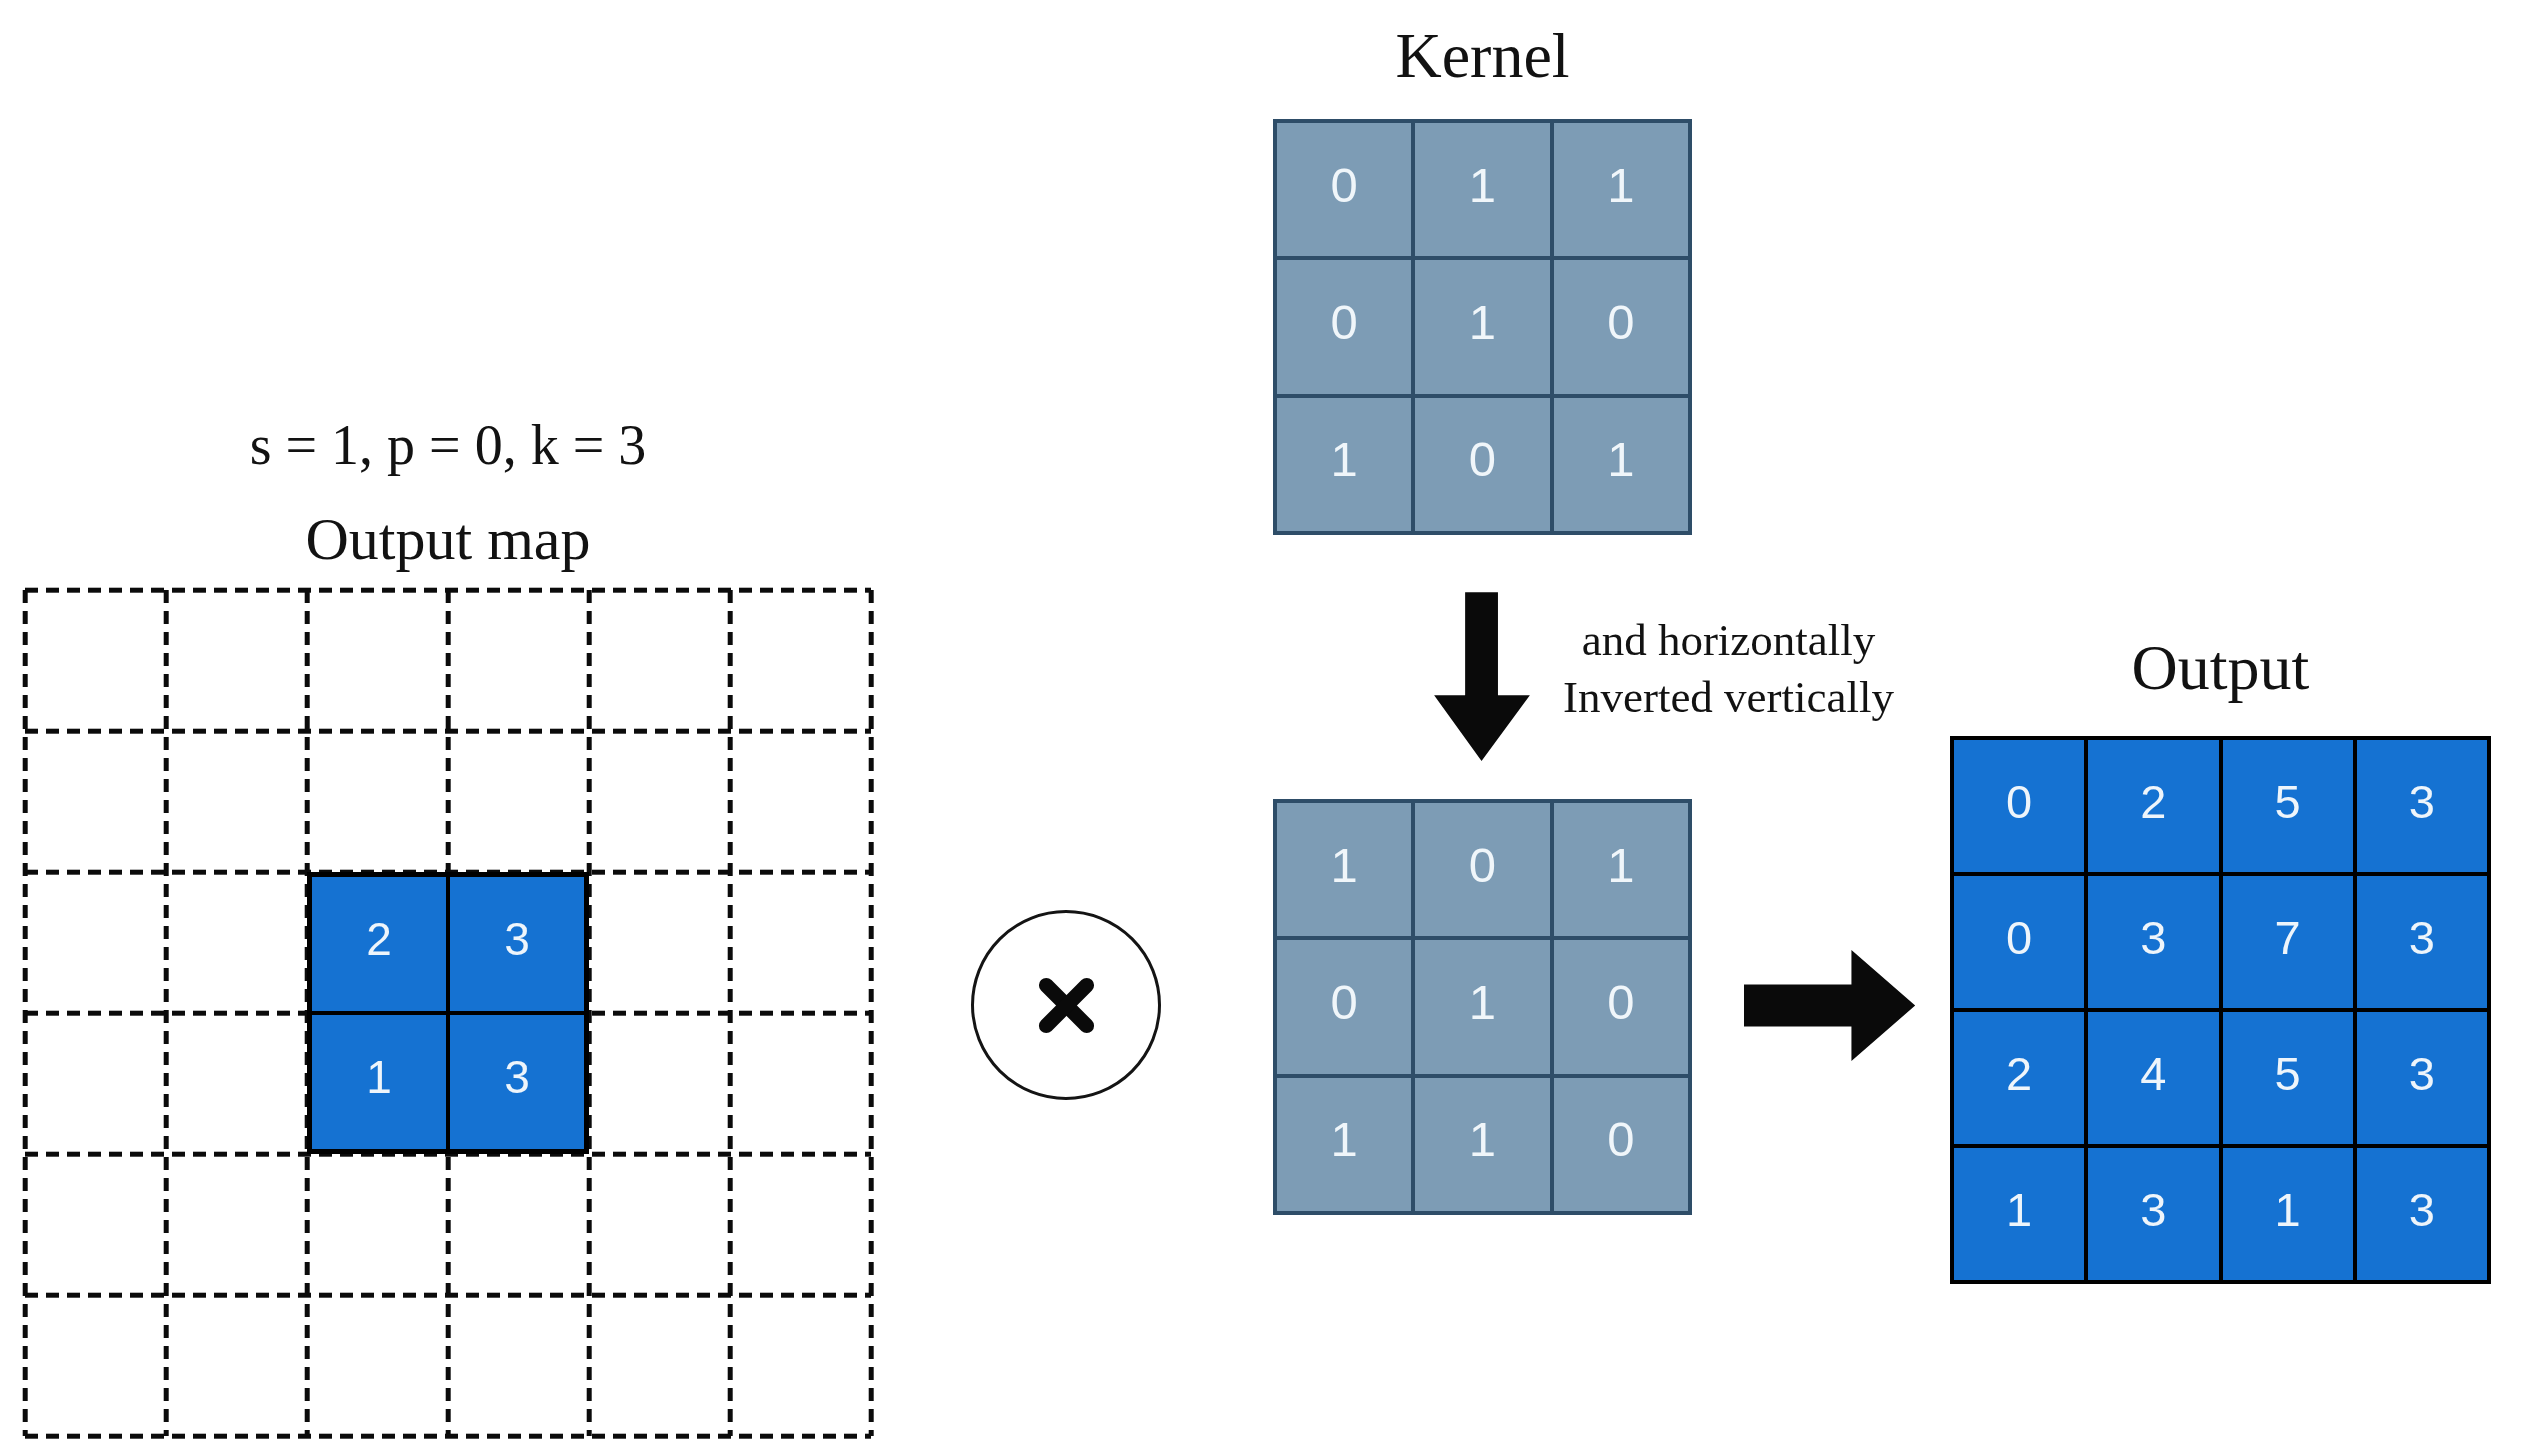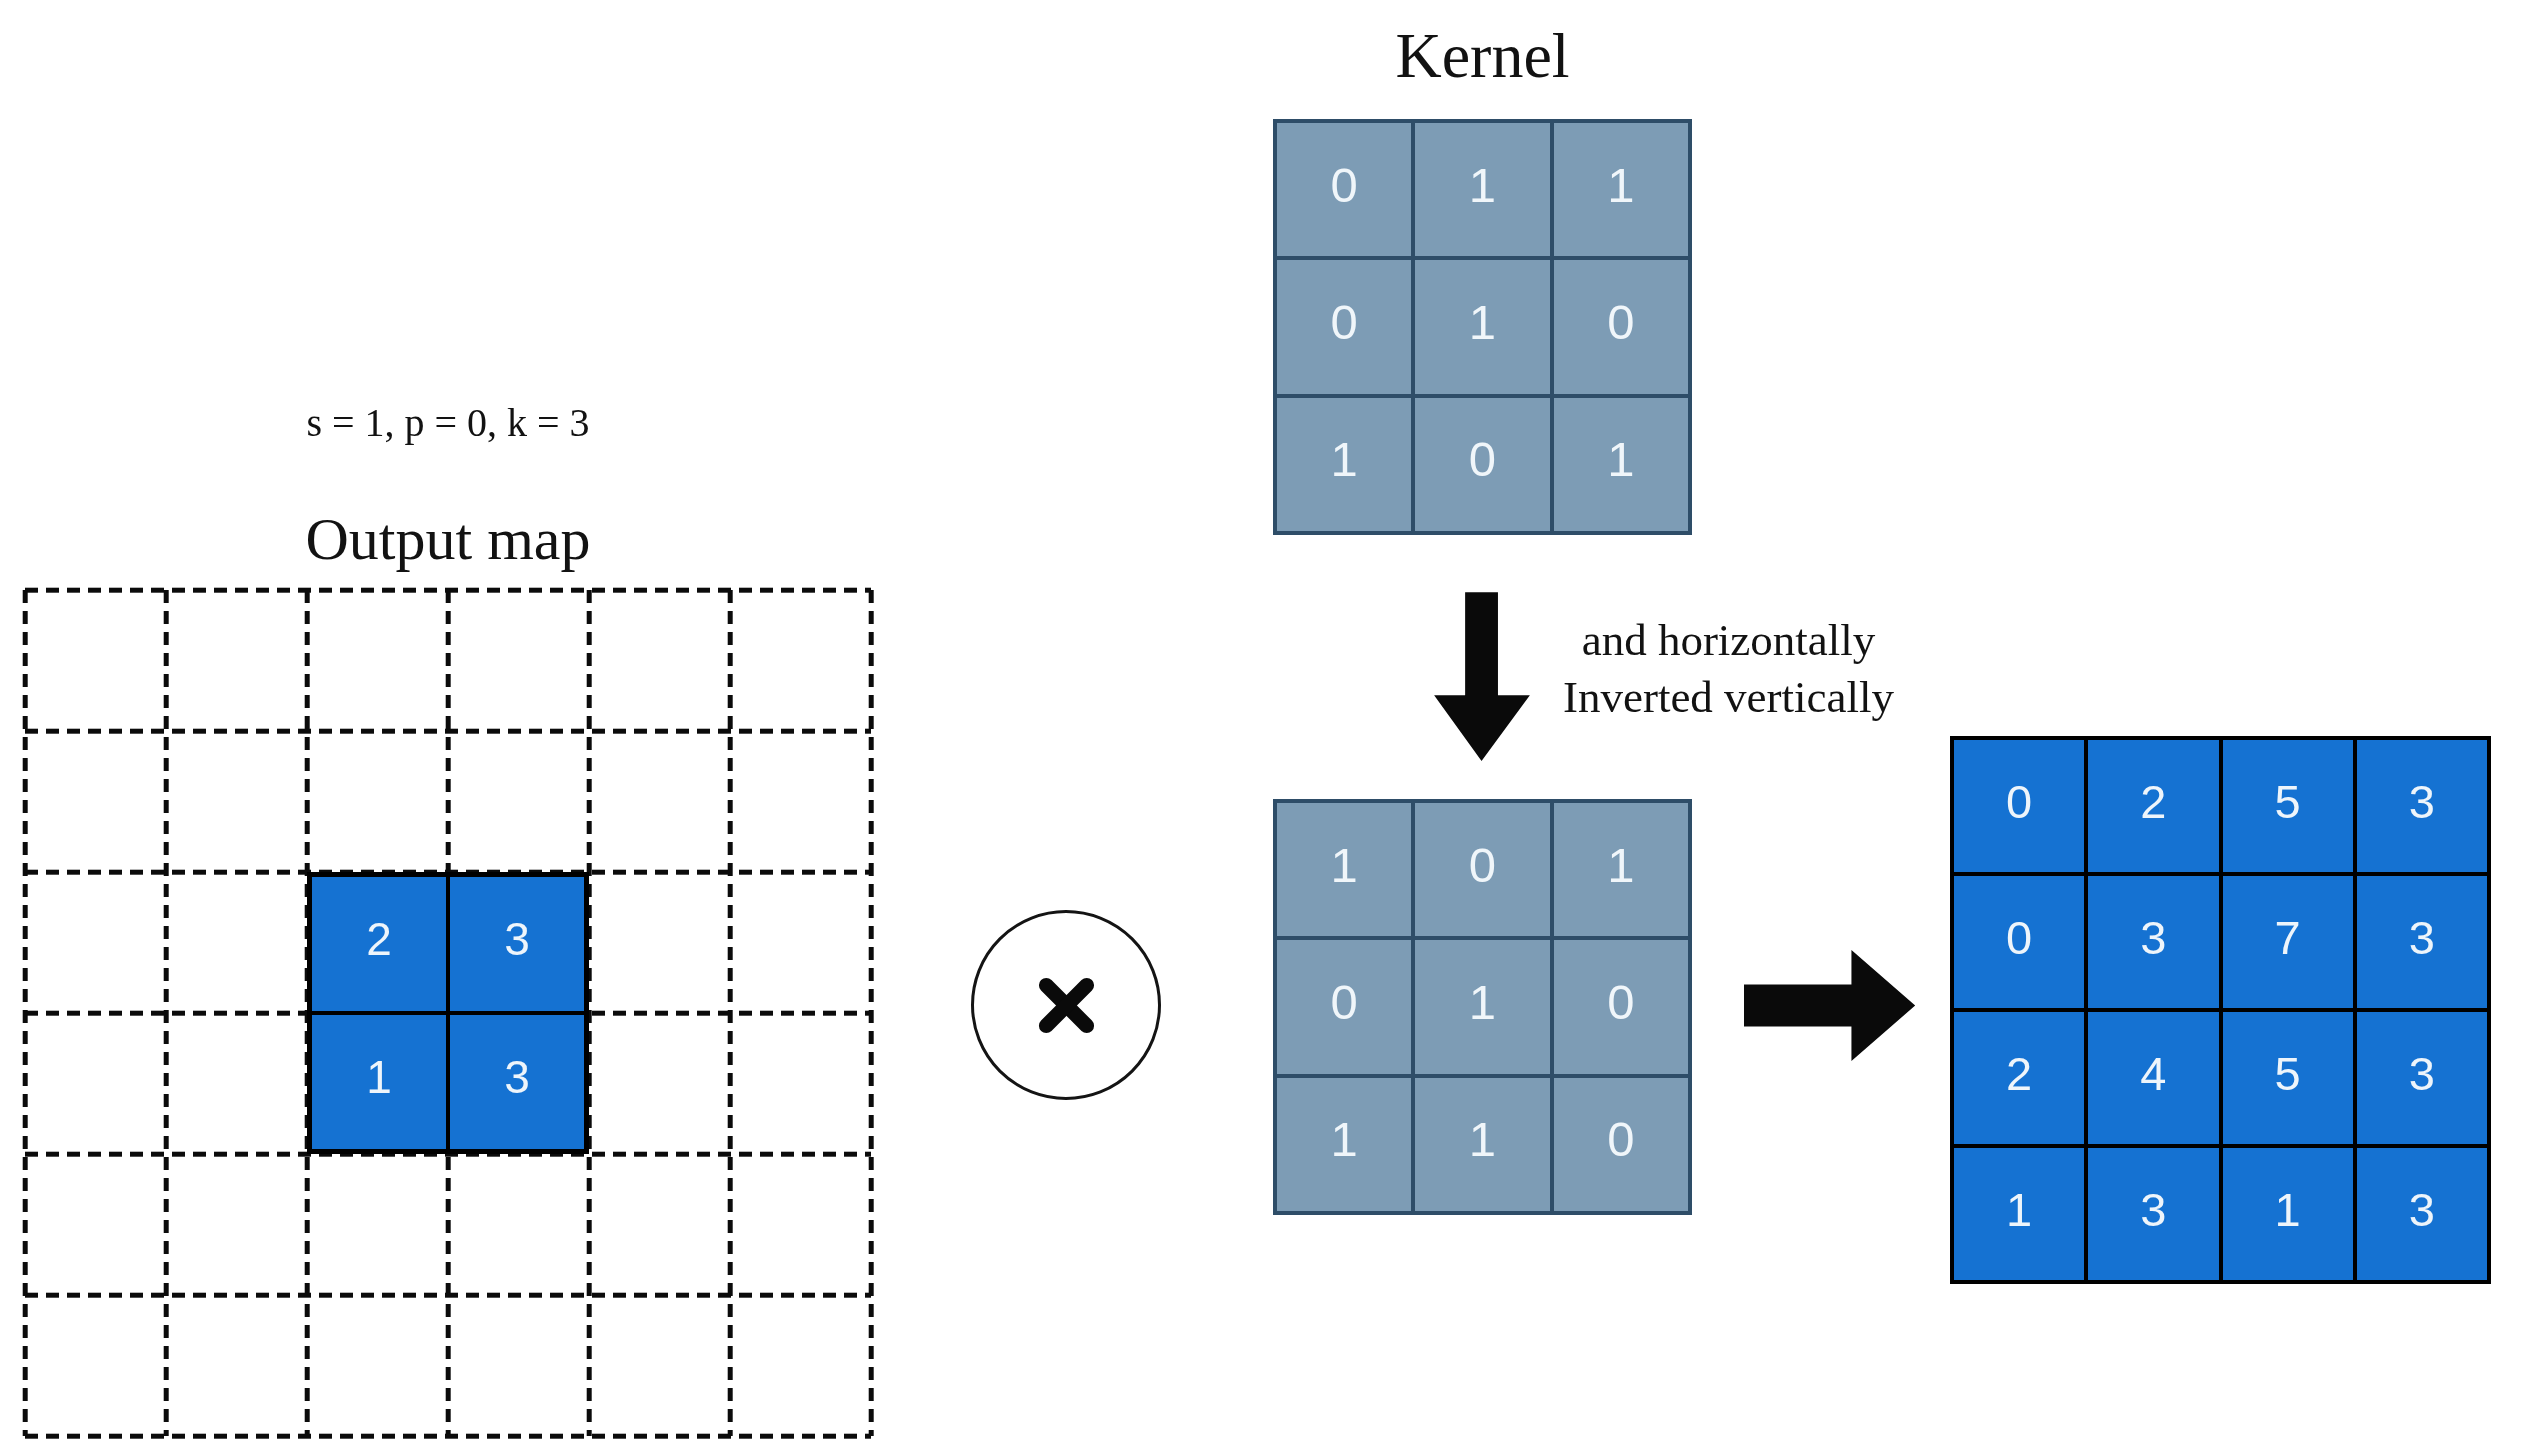--- a/index.html
+++ b/index.html
@@ -15,21 +15,21 @@
   .abs { position: absolute; }
 
   
   .serif-title {
     font-family: "Liberation Serif", serif;
     text-align: center;
     line-height: 1.05;
     color: #121212;
     white-space: nowrap;
   }
-  #params-label   { left: 25px;   top: 402px; width: 846px; font-size: 40px; }
+  #params-label   { left: 25px;   top: 416px; width: 846px; font-size: 56px; }
   #feature-title  { left: 25px;   top: 508px; width: 846px; font-size: 60px; }
   #kernel-title   { left: 1273px; top: 22px;  width: 419px; font-size: 64px; }
   #output-title   { left: 1950px; top: 634px; width: 541px; font-size: 64px; }
   #invert-label   { left: 1532px; top: 612px; width: 393px; font-size: 45px;
                     line-height: 1.26; text-align: center; white-space: nowrap; }
 
   
   #feature-grid { left: 25px; top: 590px; width: 846px; height: 846px; }
   .vline {
     position: absolute; top: 0; width: 4.6px; height: 100%;
@@ -202,20 +202,21 @@
     <svg width="57" height="57" viewBox="0 0 62 62" aria-label="×">
       <line x1="9" y1="9" x2="53" y2="53" stroke="#0a0a0a" stroke-width="16" stroke-linecap="round"></line>
       <line x1="53" y1="9" x2="9" y2="53" stroke="#0a0a0a" stroke-width="16" stroke-linecap="round"></line>
     </svg>
   </div>
 
   <svg class="abs" id="right-arrow" width="173" height="115" viewBox="0 0 190 126">
     <polygon points="0,40 118,40 118,2 188,63 118,124 118,86 0,86" fill="#0a0a0a"></polygon>
   </svg>
 
+  <div class="abs serif-title" id="output-title">Output</div>
 
   <div class="abs value-grid" id="output-grid">
     <div class="cell">
         <span>0</span>
       </div>
     <div class="cell">
         <span>2</span>
       </div>
     <div class="cell">
         <span>5</span>

